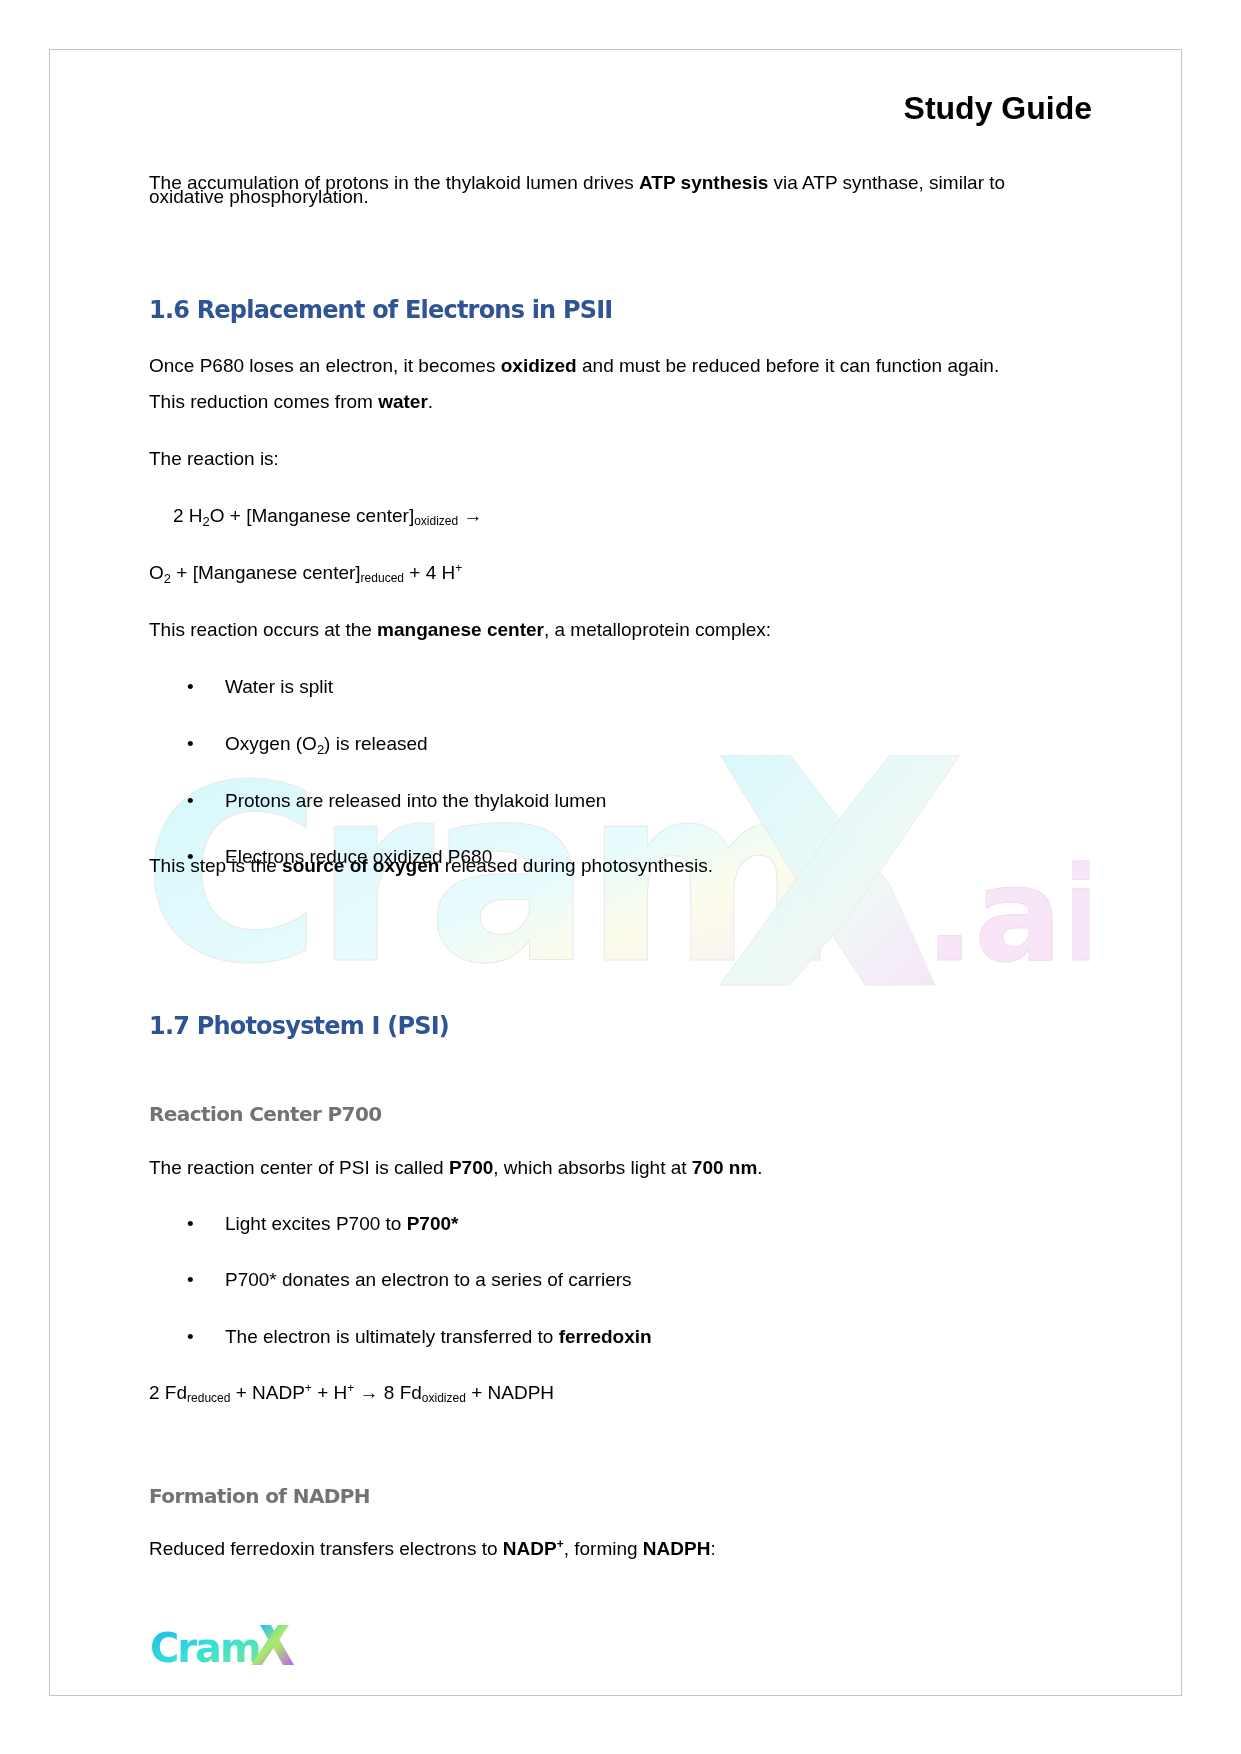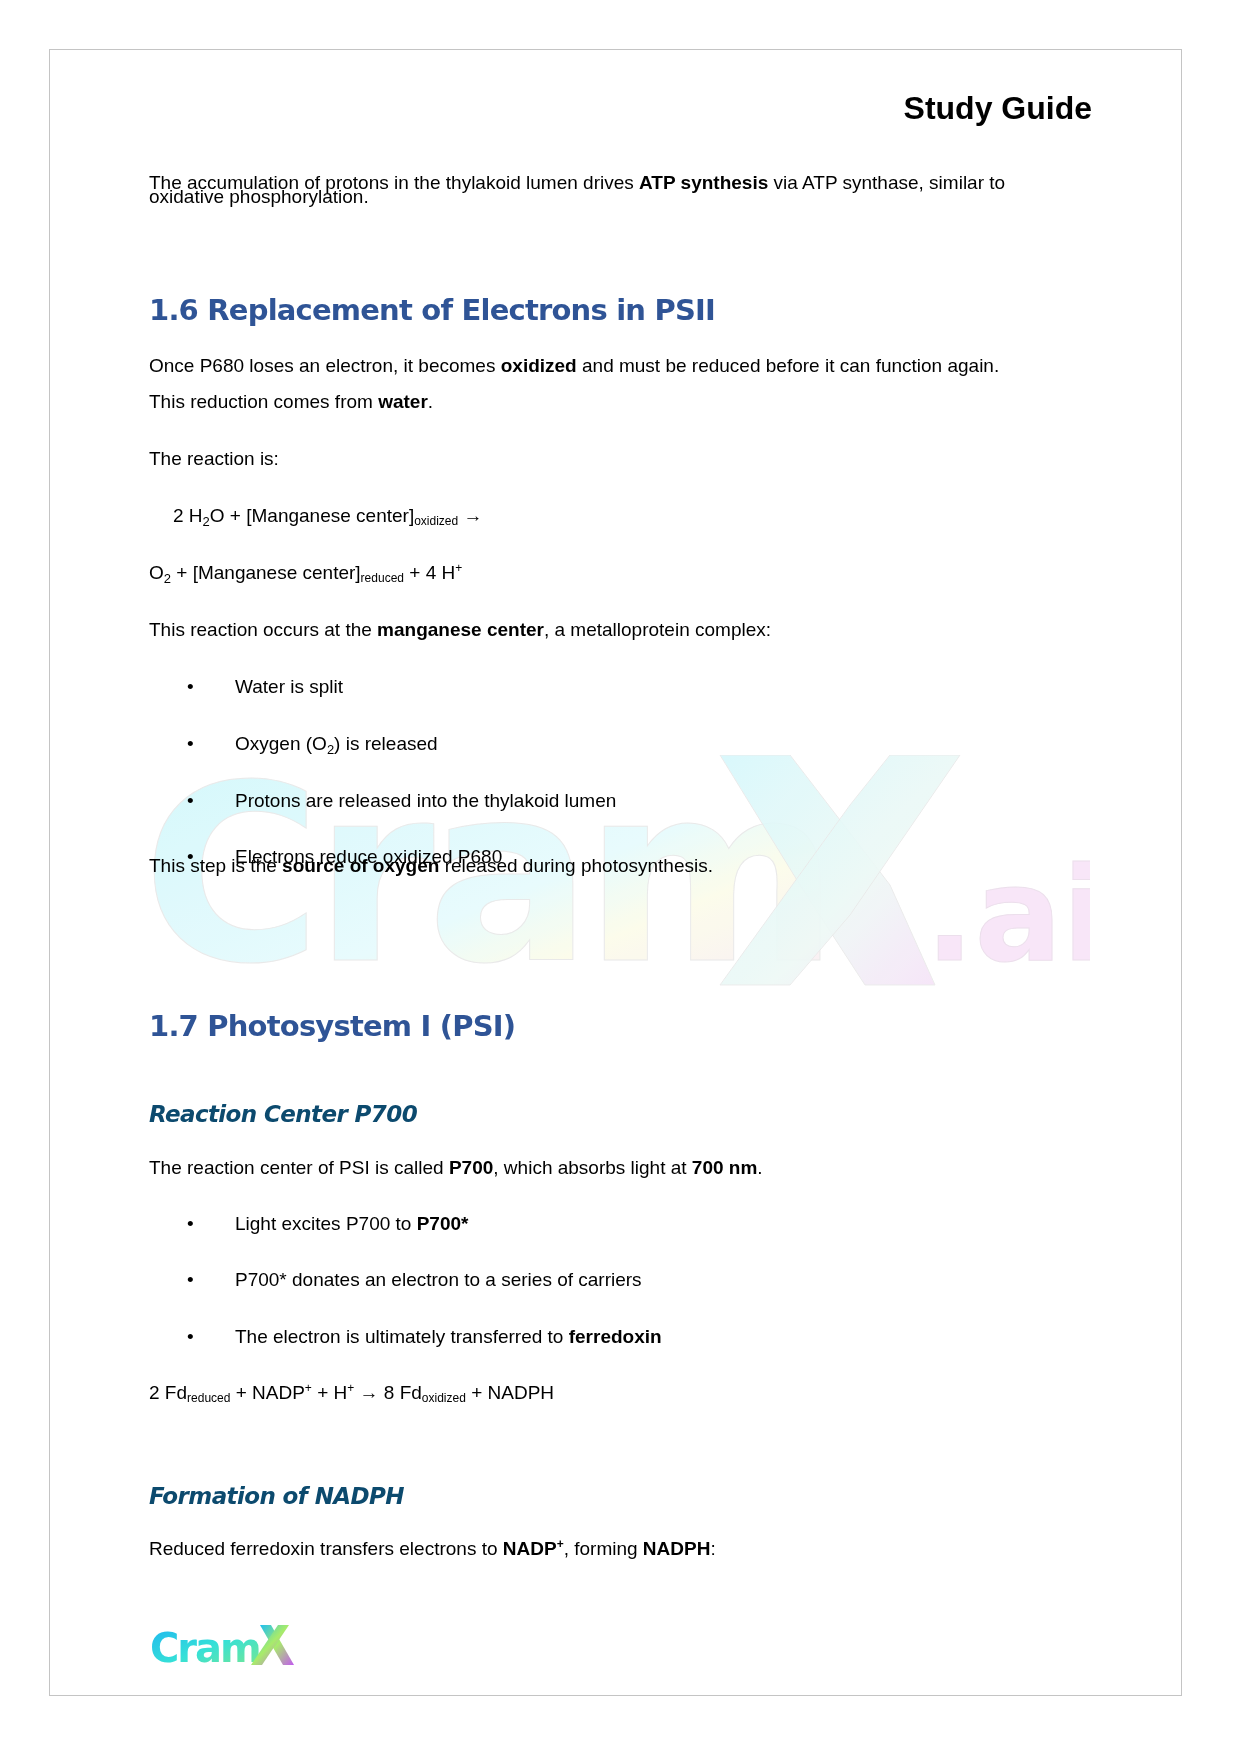--- a/index.html
+++ b/index.html
@@ -1,28 +1,28 @@
 <!DOCTYPE html>
 <html><head>
 <meta charset="utf-8">
 <style>
   html, body { margin: 0; padding: 0; background: #ffffff; }
   body { width: 1241px; height: 1754px; position: relative; overflow: hidden; font-family: "Liberation Sans", sans-serif; color: #000; }
   .page { position: absolute; left: 49px; top: 49px; width: 1133px; height: 1647px; border: 1.5px solid #c4c4c4; box-sizing: border-box; background: #fff; }
   .abs { position: absolute; white-space: nowrap; }
   .body-text { font-size: 19px; line-height: 26px; }
   .title { right: 149px; top: 88px; font-size: 32px; font-weight: bold; line-height: 40px; }
-  .h2 { font-family: "DejaVu Sans", sans-serif; font-size: 29px; font-weight: bold; color: #2f5496; letter-spacing: -0.8px; line-height: 30px; }
-  .h3 { font-family: "DejaVu Sans", sans-serif; font-size: 23px; font-weight: bold; font-style: italic; color: #0c4a6e; letter-spacing: -0.6px; line-height: 28px; }
+  .h2 { font-family: "DejaVu Sans", sans-serif; font-size: 24px; font-weight: bold; color: #2f5496; letter-spacing: -0.8px; line-height: 30px; }
+  .h3 { font-family: "DejaVu Sans", sans-serif; font-size: 20px; font-weight: bold; color: #737373; letter-spacing: -0.6px; line-height: 28px; }
   b { font-weight: bold; }
   sub.small { font-size: 12px; vertical-align: -3px; line-height: 0; }
   sub.num { font-size: 13px; vertical-align: -4px; line-height: 0; }
   sup.plus { font-size: 12px; vertical-align: 7px; line-height: 0; }
   .bullet { position: absolute; left: 187px; font-size: 19px; line-height: 26px; }
-  .bullet-text { left: 235px; }
+  .bullet-text { left: 225px; }
   .watermark { position: absolute; left: 150px; top: 755px; width: 940px; height: 240px; pointer-events: none; z-index: 0; }
   .text-layer { position: relative; z-index: 1; }
   .logo { position: absolute; left: 150px; top: 1620px; width: 150px; height: 50px; }
 </style>
 </head>
 <body>
 
 <div class="page"></div>
 
 <svg class="watermark" viewBox="0 0 940 240">

